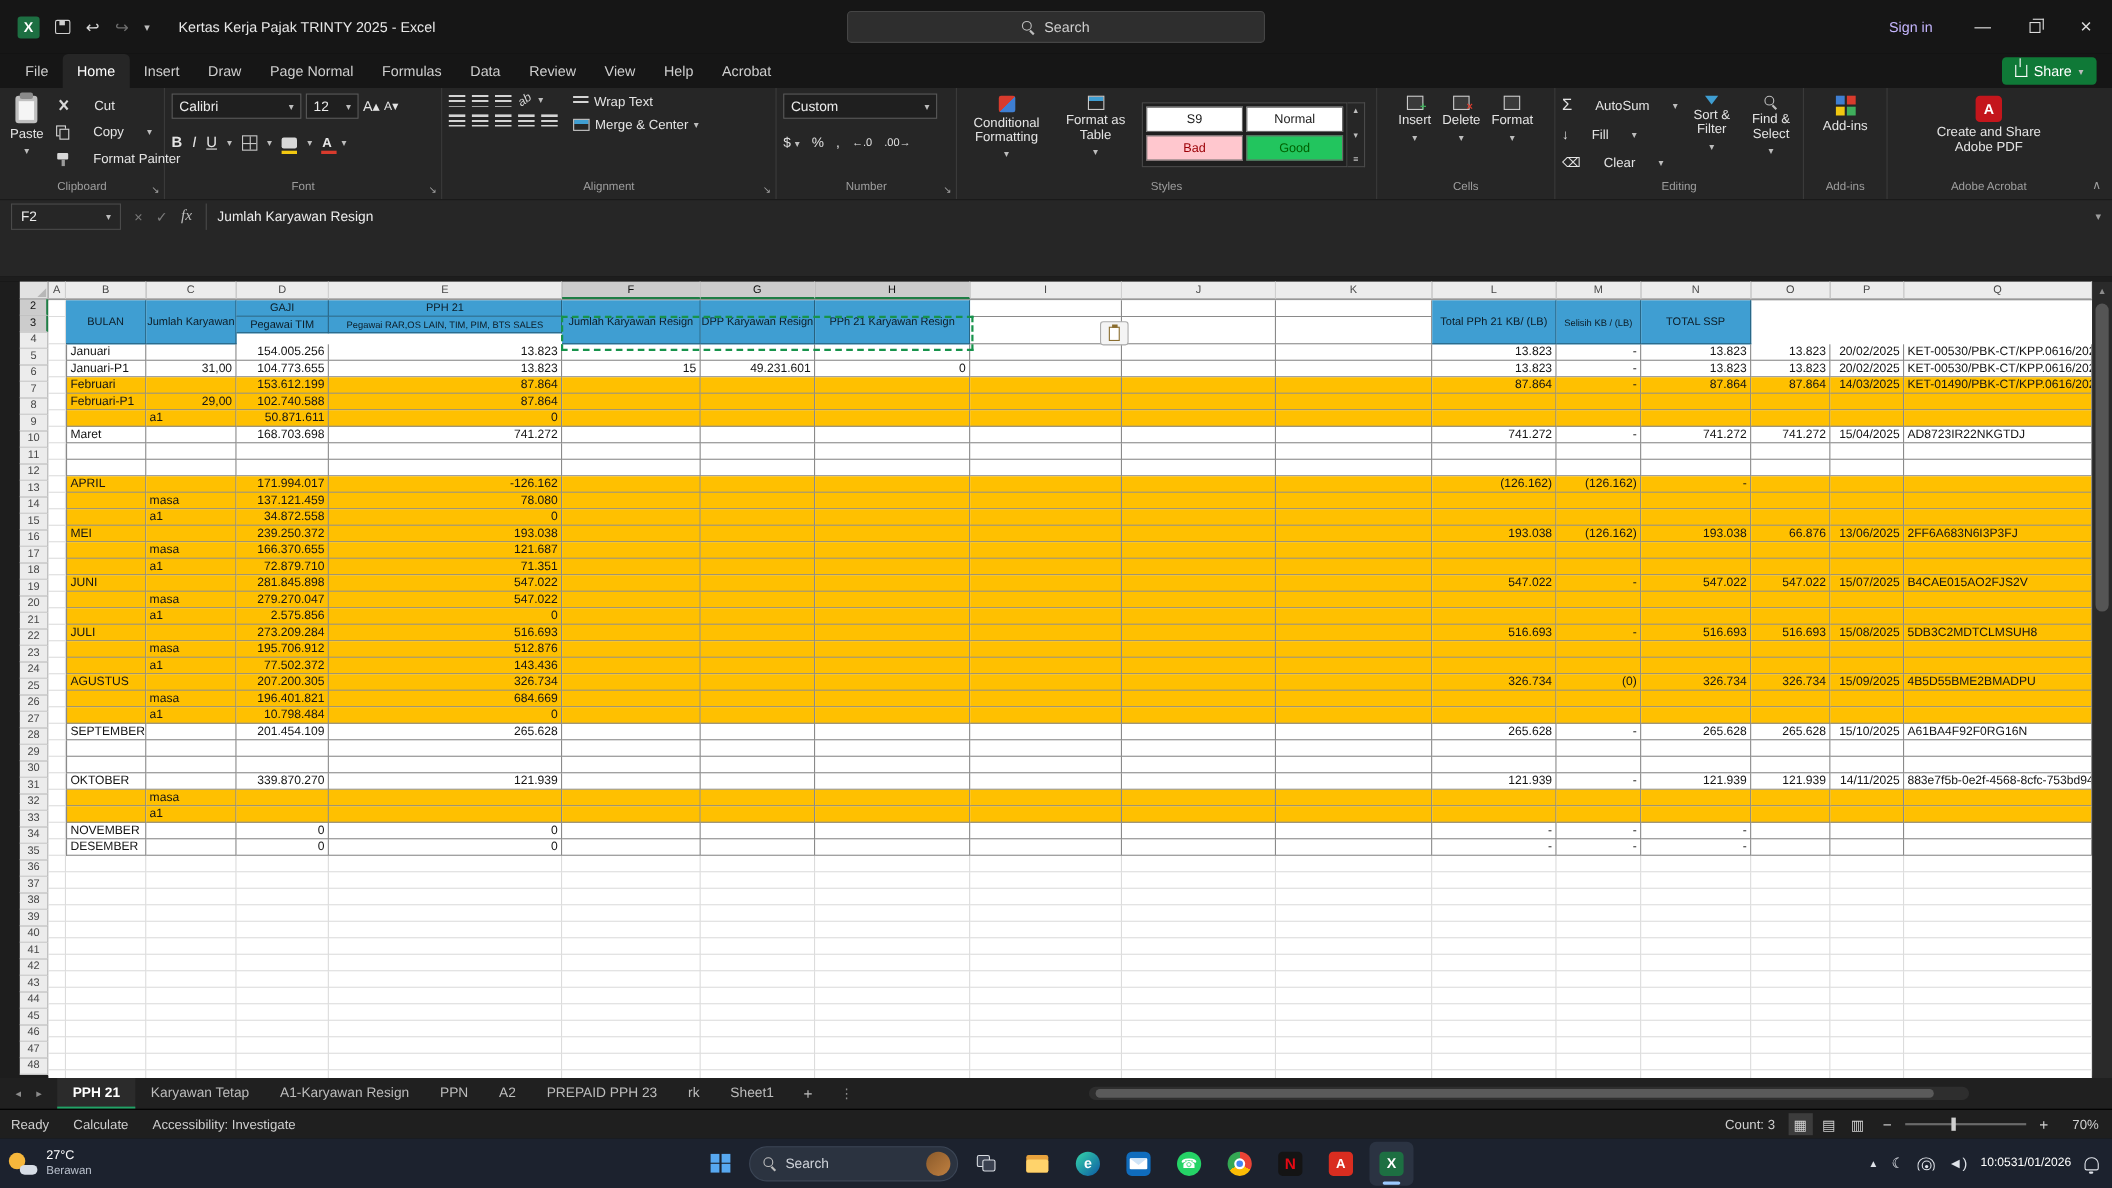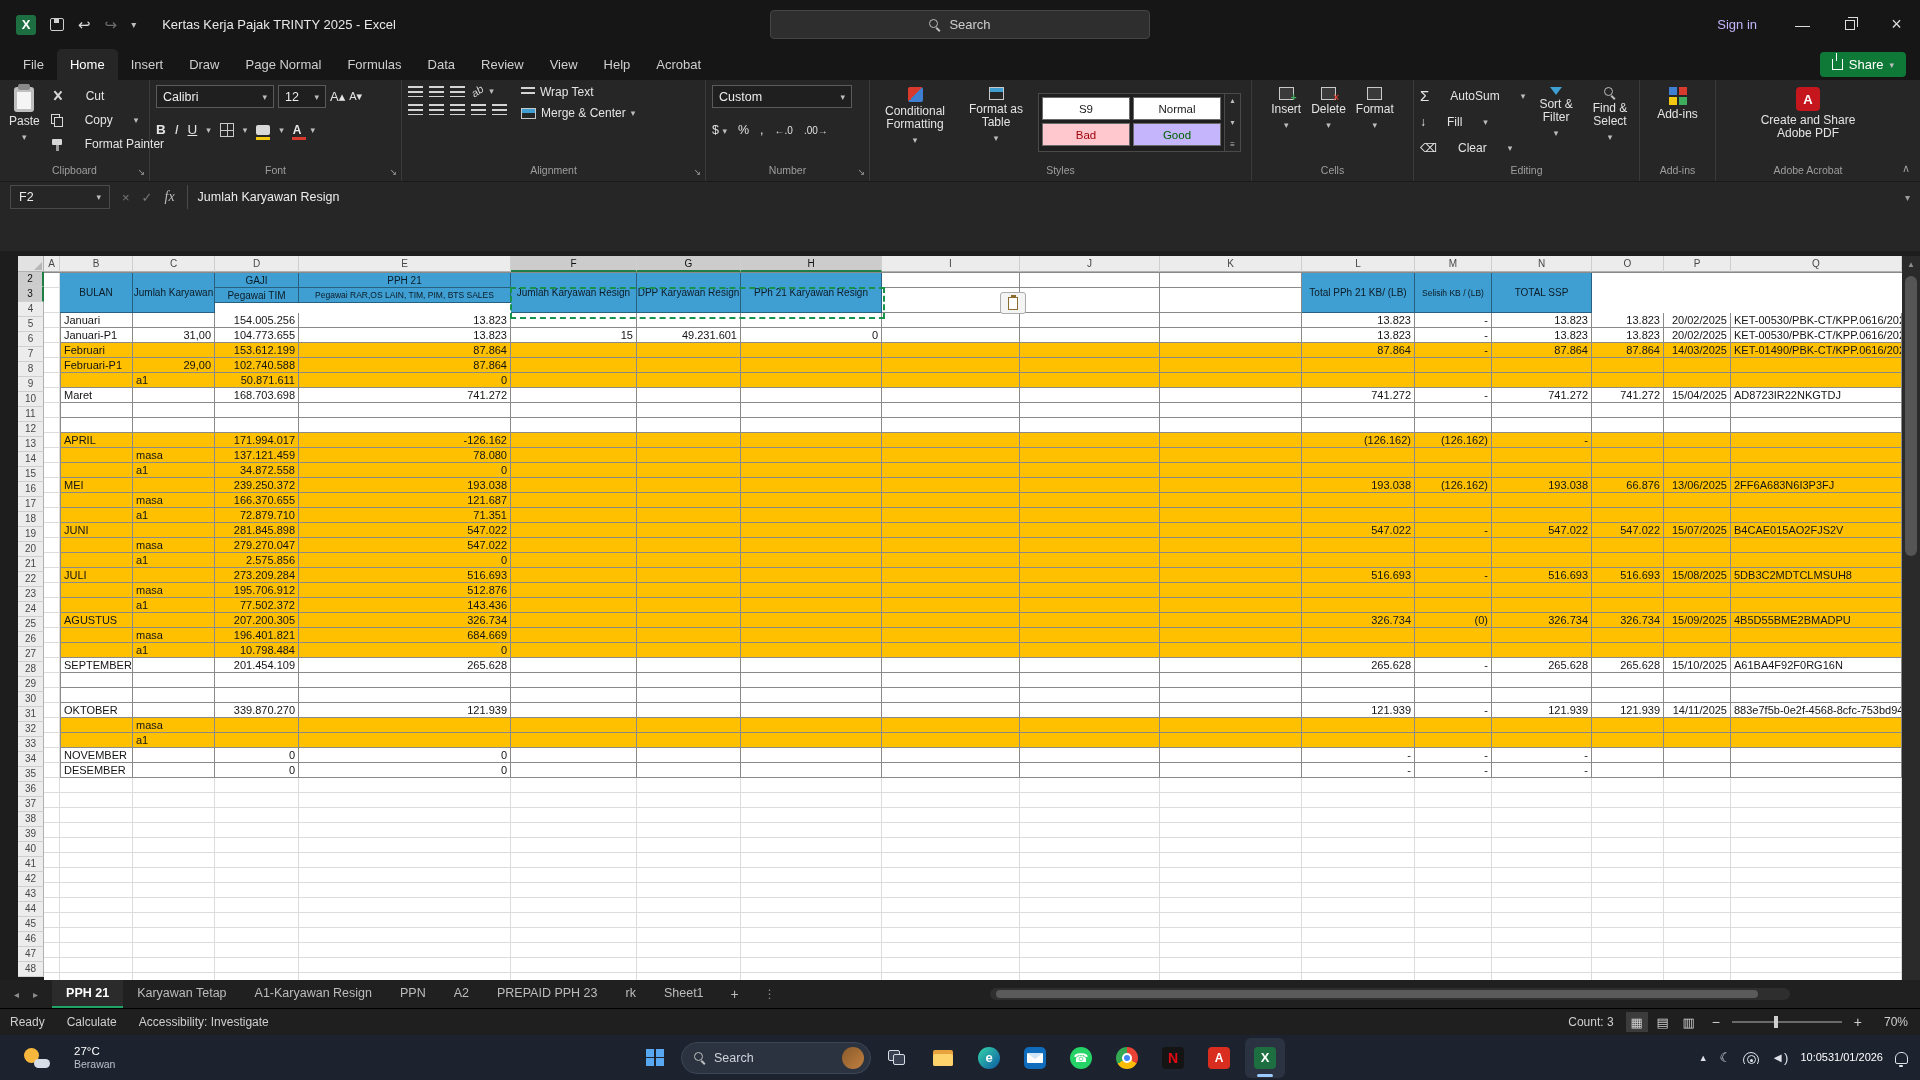--- a/index.html
+++ b/index.html
@@ -74,21 +74,21 @@
 .alleft{display:flex;flex-direction:column;gap:7px}
 .alright{display:flex;flex-direction:column;gap:7px;margin-left:6px}
 .txtbtn{display:flex;align-items:center;gap:5px;font-size:12px;white-space:nowrap}
 .ico-wrap{width:14px;height:10px;background:repeating-linear-gradient(#d4d4d4 0 2px,transparent 2px 5px)}
 .ico-merge{width:15px;height:11px;border:1px solid #c9c9c9;background:linear-gradient(#3f9ed2 0 4px,transparent 4px)}
 .ab{font-size:11px;font-style:italic;transform:rotate(-35deg);color:#d4d4d4}
 .numicons{display:flex;gap:11px;align-items:center;margin-top:7px;font-size:12.5px;color:#e0e0e0}
 .gallery{display:grid;grid-template-columns:88px 88px;grid-auto-rows:23px;gap:3px;background:#1f1f1f;border:1px solid #4a4a4a;padding:3px}
 .chip{font-size:11.5px;display:flex;align-items:center;justify-content:center;border:1px solid #6a6a6a;background:#fff;color:#1a1a1a}
 .chip.bad{background:#ffc7ce;color:#9c0006}
-.chip.good{background:#c4b5fd;color:#006100}
+.chip.good{background:#22c55e;color:#006100}
 .galscroll{display:flex;flex-direction:column;border:1px solid #4a4a4a;border-left:none;background:#262626;width:16px;height:59px;align-items:center;justify-content:space-between;padding:2px 0;font-size:8px;color:#bdbdbd}
 .ico-cf{width:15px;height:15px;background:linear-gradient(135deg,#d83b2d 0 50%,#3f7fd2 50% 100%);border-radius:2px}
 .ico-table{width:15px;height:13px;border:1px solid #c9c9c9;background:linear-gradient(#3f9ed2 0 4px,transparent 4px)}
 .ico-cell{width:15px;height:13px;border:1px solid #c9c9c9;position:relative;background:#3a3a3a}
 .ico-cell b{position:absolute;right:-4px;bottom:-4px;font-size:10px;font-weight:bold;line-height:10px}
 .ico-cell b.g{color:#3fae5c}.ico-cell b.r{color:#d83b2d}
 .ico-sum{font-size:15px;line-height:14px}
 .funnel{width:0;height:0;border-left:6px solid transparent;border-right:6px solid transparent;border-top:8px solid #3f9ed2}
 .ico-addins{display:grid;grid-template-columns:8px 8px;grid-auto-rows:8px;gap:2px}
 .ico-addins i{background:#3f7fd2}.ico-addins i:nth-child(2){background:#d83b2d}
@@ -162,21 +162,21 @@
 .vico{width:22px;height:20px;display:flex;align-items:center;justify-content:center;font-size:13px;color:#cfcfcf}
 .vico.active{background:#3c3c3c}
 .zoomslider{position:relative;width:110px;height:14px}
 .zoomslider .track{position:absolute;left:0;right:0;top:6px;height:2px;background:#6a6a6a}
 .zoomslider .thumb{position:absolute;left:42px;top:1px;width:4px;height:12px;background:#cfcfcf}
 .zbtn{font-size:14px;color:#cfcfcf}
 .zoomlvl{width:34px;text-align:right}
 
 
 .taskbar{position:absolute;top:1035px;left:0;right:0;height:45px;background:#1c222e;display:flex;align-items:center;color:#fff}
-.weather{display:flex;align-items:center;gap:24px;padding-left:24px;width:250px}
+.weather{display:flex;align-items:center;gap:8px;padding-left:8px;width:250px}
 .wico{position:relative;width:26px;height:24px}
 .wico .sun{position:absolute;left:0;top:2px;width:15px;height:15px;border-radius:50%;background:#f6b73c}
 .wico .cloud{position:absolute;right:0;bottom:2px;width:16px;height:9px;border-radius:6px;background:#d7dde6}
 .wtxt{display:flex;flex-direction:column;line-height:13px}
 .wtemp{font-size:11.5px}
 .wdesc{font-size:10.5px;color:#b9c0cc}
 .tb-center{position:absolute;left:50%;transform:translateX(-50%);display:flex;align-items:center;gap:6px;height:100%}
 .tb-icon{width:40px;height:40px;display:flex;align-items:center;justify-content:center;border-radius:6px;position:relative}
 .tb-icon.active{background:#2b3342}
 .active-pill{position:absolute;bottom:1px;left:12px;width:16px;height:3px;border-radius:2px;background:#9ccaff}

